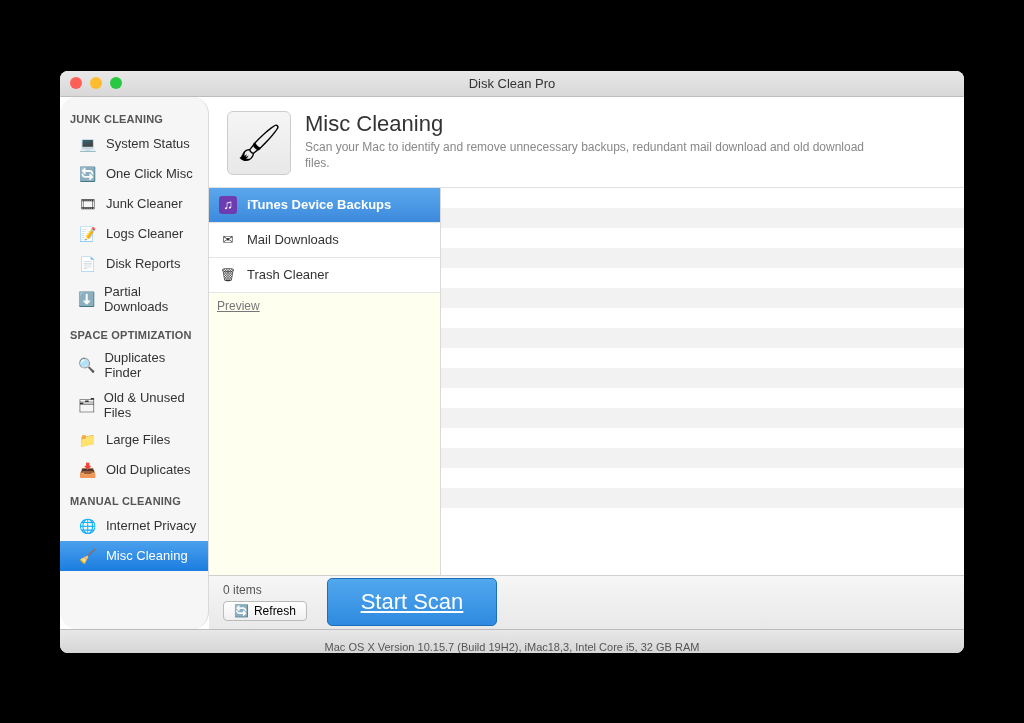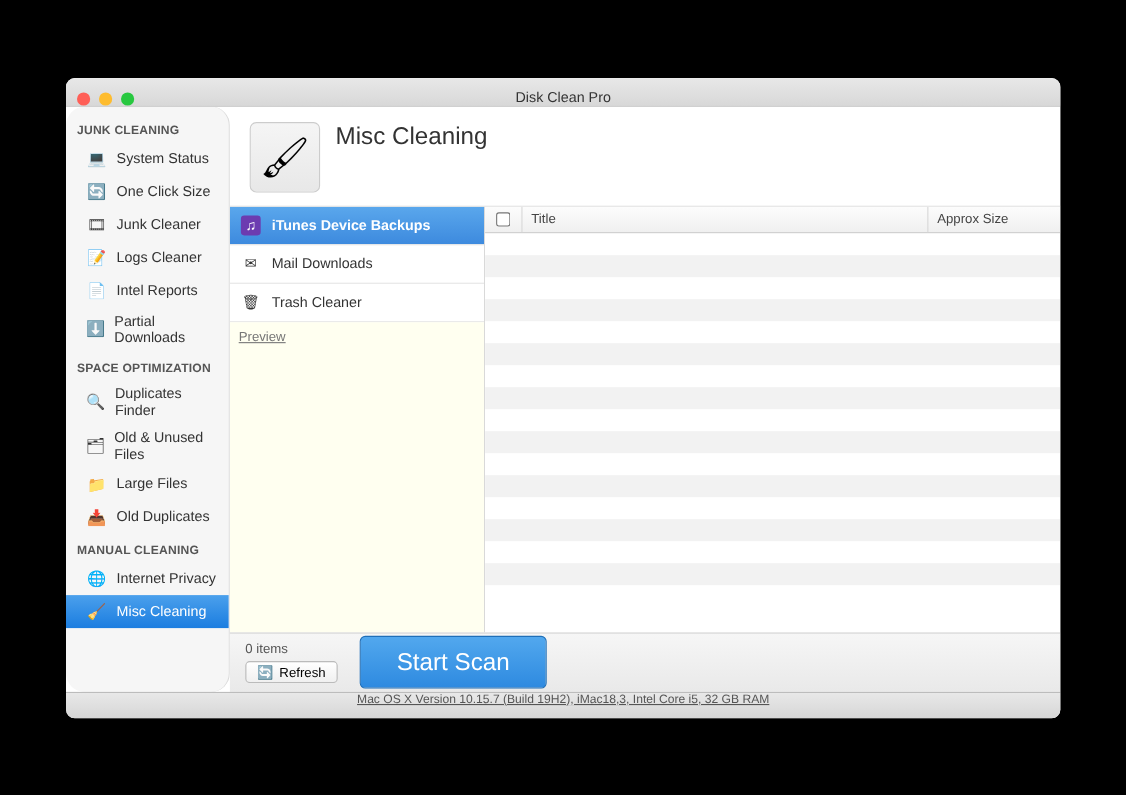--- a/index.html
+++ b/index.html
@@ -24,21 +24,21 @@
       overflow: hidden;
       box-shadow: 0 20px 60px rgba(0,0,0,0.5);
       display: flex;
       flex-direction: column;
     }
     .titlebar {
       height: 26px;
       background: linear-gradient(#e8e8e8, #d8d8d8);
       border-bottom: 1px solid #bdbdbd;
       display: flex;
-      align-items: flex-end;
+      align-items: center;
       position: relative;
     }
     .traffic-lights {
       display: flex;
       gap: 8px;
       margin-left: 10px;
     }
     .traffic-light {
       width: 12px;
       height: 12px;
@@ -274,31 +274,31 @@
     .start-scan-btn {
       background: linear-gradient(#52a8ee, #2e8ae0);
       border: 1px solid #1f6fb8;
       color: #fff;
       font-size: 22px;
       font-weight: 400;
       padding: 10px 30px;
       border-radius: 5px;
       cursor: pointer;
       min-width: 170px;
+      text-decoration: underline;
     }
     .statusbar {
       height: 24px;
       background: linear-gradient(#e8e8e8, #d6d6d6);
       border-top: 1px solid #bcbcbc;
       display: flex;
-      align-items: flex-start;
+      align-items: flex-end;
       justify-content: center;
       font-size: 11px;
       color: #555;
-      text-decoration: underline;
     }
     input[type="checkbox"]{
       width: 13px;
       height: 13px;
     }
   </style>
 </head>
 <body>
 
 <div class="window">
@@ -315,33 +315,33 @@
   <div class="content">
 
     <div class="sidebar" id="sidebar">
         <div class="sidebar-header">JUNK CLEANING</div>
         <div class="sidebar-item">
           <span class="sidebar-icon">💻</span>
           <span>System Status</span>
         </div>
         <div class="sidebar-item">
           <span class="sidebar-icon">🔄</span>
-          <span>One Click Size</span>
+          <span>One Click Misc</span>
         </div>
         <div class="sidebar-item">
           <span class="sidebar-icon">🎞</span>
           <span>Junk Cleaner</span>
         </div>
         <div class="sidebar-item">
           <span class="sidebar-icon">📝</span>
           <span>Logs Cleaner</span>
         </div>
         <div class="sidebar-item">
           <span class="sidebar-icon">📄</span>
-          <span>Intel Reports</span>
+          <span>Disk Reports</span>
         </div>
         <div class="sidebar-item">
           <span class="sidebar-icon">⬇️</span>
           <span>Partial Downloads</span>
         </div>
         <div class="sidebar-header">SPACE OPTIMIZATION</div>
         <div class="sidebar-item">
           <span class="sidebar-icon">🔍</span>
           <span>Duplicates Finder</span>
         </div>
@@ -367,20 +367,21 @@
           <span>Misc Cleaning</span>
         </div>
       </div>
 
     <div class="main">
 
       <div class="header-area">
         <div class="header-icon">🖌</div>
         <div class="header-text">
           <h1>Misc Cleaning</h1>
+          <p>Scan your Mac to identify and remove unnecessary backups, redundant mail download and old download files.</p>
         </div>
       </div>
 
       <div class="middle">
         <div class="category-panel">
           <div id="categories">
               <div class="category-item selected">
                 <span class="category-icon cat-itunes">♫</span>
                 <span>iTunes Device Backups</span>
               </div>
@@ -392,27 +393,20 @@
                 <span class="category-icon">🗑</span>
                 <span>Trash Cleaner</span>
               </div>
             </div>
           <div class="preview-panel">
             <div class="preview-label">Preview</div>
           </div>
         </div>
 
         <div class="results-panel">
-          <div class="results-header">
-            <div class="col-check">
-              <input type="checkbox" style="">
-            </div>
-            <div class="col-title">Title</div>
-            <div class="col-size">Approx Size</div>
-          </div>
           <div class="results-body" id="results-body">
               <div class="stripe-row"></div>
               <div class="stripe-row"></div>
               <div class="stripe-row"></div>
               <div class="stripe-row"></div>
               <div class="stripe-row"></div>
               <div class="stripe-row"></div>
               <div class="stripe-row"></div>
               <div class="stripe-row"></div>
               <div class="stripe-row"></div>

